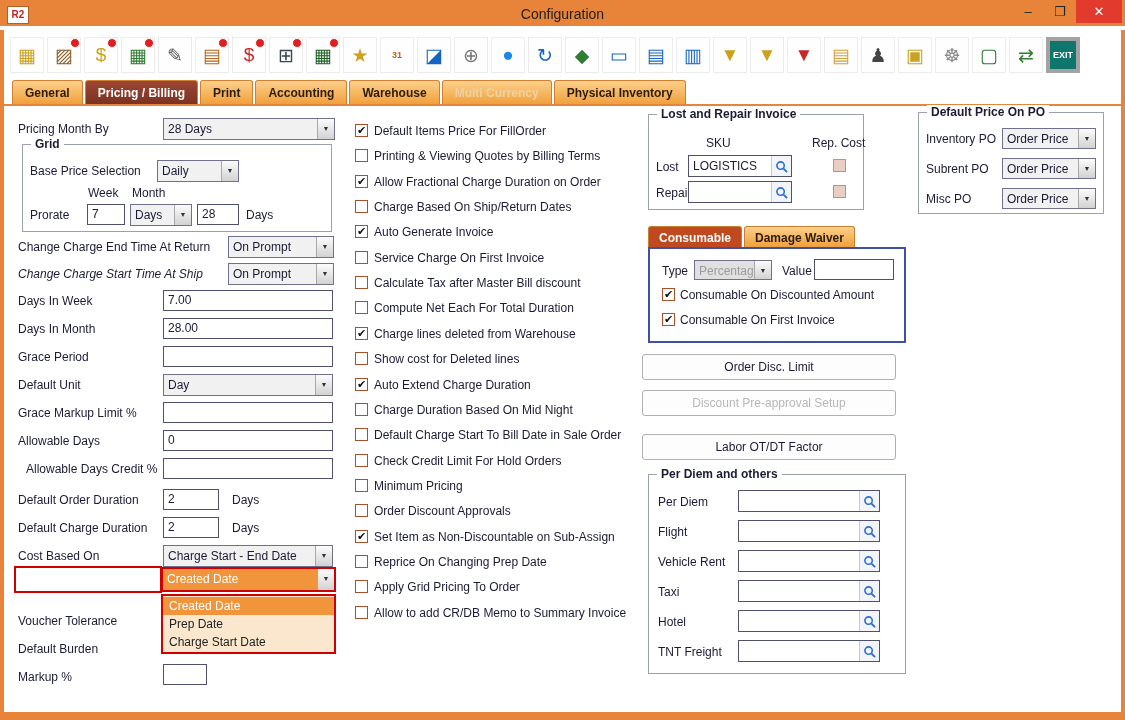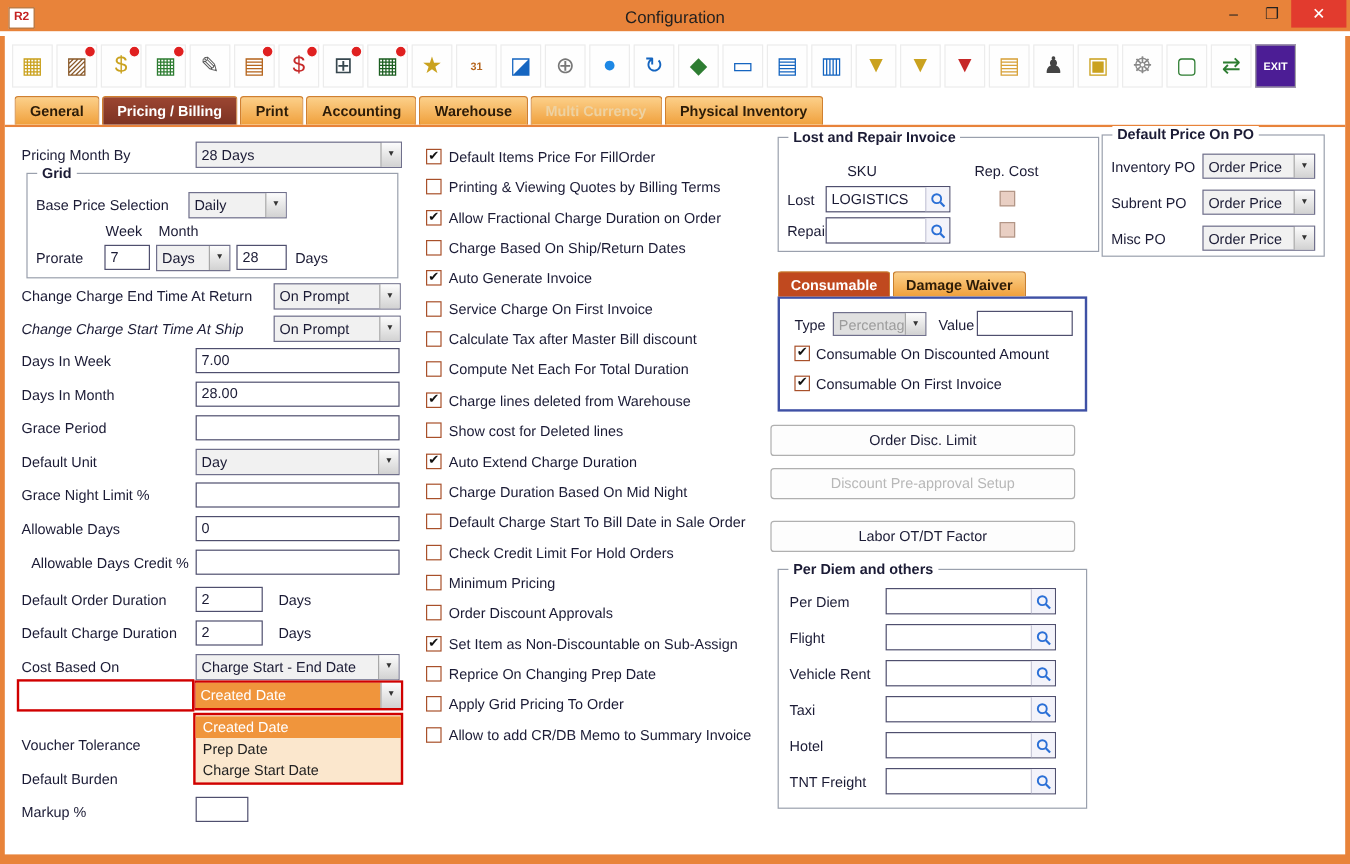--- a/index.html
+++ b/index.html
@@ -15,21 +15,21 @@
   .winbtns { position:absolute; right:3px; top:0; display:flex; z-index:60; }
   .wbtn { width:32px; height:23px; line-height:23px; text-align:center; color:#222; font-size:13px; }
   .wbtn.close { width:46px; background:#e23b2e; color:#fff; }
   .toolbar { position:absolute; left:4px; top:32px; width:1117px; height:46px; background:#fff;
              display:flex; align-items:center; gap:3px; padding-left:6px; }
   .tool { width:34px; height:36px; position:relative; display:flex; align-items:center; justify-content:center;
           background:#fefefe; border:1px solid #ececec; }
   .tool .glyph { font-size:19px; }
   .tool .badge { position:absolute; top:0; right:0; width:10px; height:10px; border-radius:50%;
                  background:#e02020; border:1px solid #fff; }
-  .tool.exit { background:#4c1d95; border:1px solid #a3a3a3; }
+  .tool.exit { background:#0f766e; border:4px solid #a3a3a3; }
   .tabstrip { position:absolute; left:4px; top:80px; width:1117px; height:26px; background:#fff;
               border-bottom:2px solid #e8833a; padding-left:8px; display:flex; align-items:flex-end; }
   .tab { height:24px; padding:5px 12px 0; font-weight:bold; color:#2d1c08; white-space:nowrap;
          background:linear-gradient(#fcd08a,#f0a03c); border:1px solid #d08030; border-bottom:none;
          border-radius:3px 3px 0 0; margin-right:2px; }
   .tab.selected { background:linear-gradient(#9c4632,#7c3222); color:#fff; }
   .tab.disabled { color:#eed2a2; }
   .content { position:absolute; left:0; top:106px; width:1125px; height:606px; background:#fff; }
   .lbl { position:absolute; white-space:nowrap; color:#1b1b35; }
   .tinput { position:absolute; border:1px solid #4f4f6e; background:#fff; padding:2px 4px;
@@ -222,21 +222,21 @@
       <div class="tinput" style="left: 163px; top: 184px; width: 170px; height: 21px;">7.00</div>
       <span class="lbl" style="left: 18px; top: 216px;">Days In Month</span>
       <div class="tinput" style="left: 163px; top: 212px; width: 170px; height: 21px;">28.00</div>
       <span class="lbl" style="left: 18px; top: 244px;">Grace Period</span>
       <div class="tinput" style="left: 163px; top: 240px; width: 170px; height: 21px;"></div>
       <span class="lbl" style="left: 18px; top: 272px;">Default Unit</span>
       <div class="combo" style="left: 163px; top: 268px; width: 170px; height: 22px;">
         <span class="val">Day</span>
         <span class="arrow">▼</span>
       </div>
-      <span class="lbl" style="left: 18px; top: 300px;">Grace Night Limit %</span>
+      <span class="lbl" style="left: 18px; top: 300px;">Grace Markup Limit %</span>
       <div class="tinput" style="left: 163px; top: 296px; width: 170px; height: 21px;"></div>
       <span class="lbl" style="left: 18px; top: 328px;">Allowable Days</span>
       <div class="tinput" style="left: 163px; top: 324px; width: 170px; height: 21px;">0</div>
       <span class="lbl" style="left: 26px; top: 356px;">Allowable Days Credit %</span>
       <div class="tinput" style="left: 163px; top: 352px; width: 170px; height: 21px;"></div>
       <span class="lbl" style="left: 18px; top: 387px;">Default Order Duration</span>
       <div class="tinput" style="left: 163px; top: 383px; width: 56px; height: 21px;">2</div>
       <span class="lbl" style="left: 232px; top: 387px;">Days</span>
       <span class="lbl" style="left: 18px; top: 415px;">Default Charge Duration</span>
       <div class="tinput" style="left: 163px; top: 411px; width: 56px; height: 21px;">2</div>
@@ -294,21 +294,21 @@
       <span class="cb" style="left: 355px; top: 398px;"></span>
       <span class="lbl" style="left: 374px; top: 398px;">Order Discount Approvals</span>
       <span class="cb" style="left: 355px; top: 424px;">✔</span>
       <span class="lbl" style="left: 374px; top: 424px;">Set Item as Non-Discountable on Sub-Assign</span>
       <span class="cb" style="left: 355px; top: 449px;"></span>
       <span class="lbl" style="left: 374px; top: 449px;">Reprice On Changing Prep Date</span>
       <span class="cb" style="left: 355px; top: 474px;"></span>
       <span class="lbl" style="left: 374px; top: 474px;">Apply Grid Pricing To Order</span>
       <span class="cb" style="left: 355px; top: 500px;"></span>
       <span class="lbl" style="left: 374px; top: 500px;">Allow to add CR/DB Memo to Summary Invoice</span>
-      <div class="group" style="left: 648px; top: 8px; width: 268px; height: 96px; padding-left: 24px;">
+      <div class="group" style="left: 648px; top: 8px; width: 216px; height: 96px; padding-left: 24px;">
         <span class="gtitle">Lost and Repair Invoice</span>
       </div>
       <span class="lbl" style="left: 706px; top: 30px;">SKU</span>
       <span class="lbl" style="left: 812px; top: 30px;">Rep. Cost</span>
       <span class="lbl" style="left: 656px; top: 54px;">Lost</span>
       <div class="sinput" style="left: 688px; top: 49px; width: 104px;">
         <span class="txt">LOGISTICS</span>
         <span class="sbtn">
           <svg width="13" height="13" viewBox="0 0 14 14">
             <circle cx="6" cy="6" r="4" fill="none" stroke="#2a6fd6" stroke-width="1.7"></circle>

